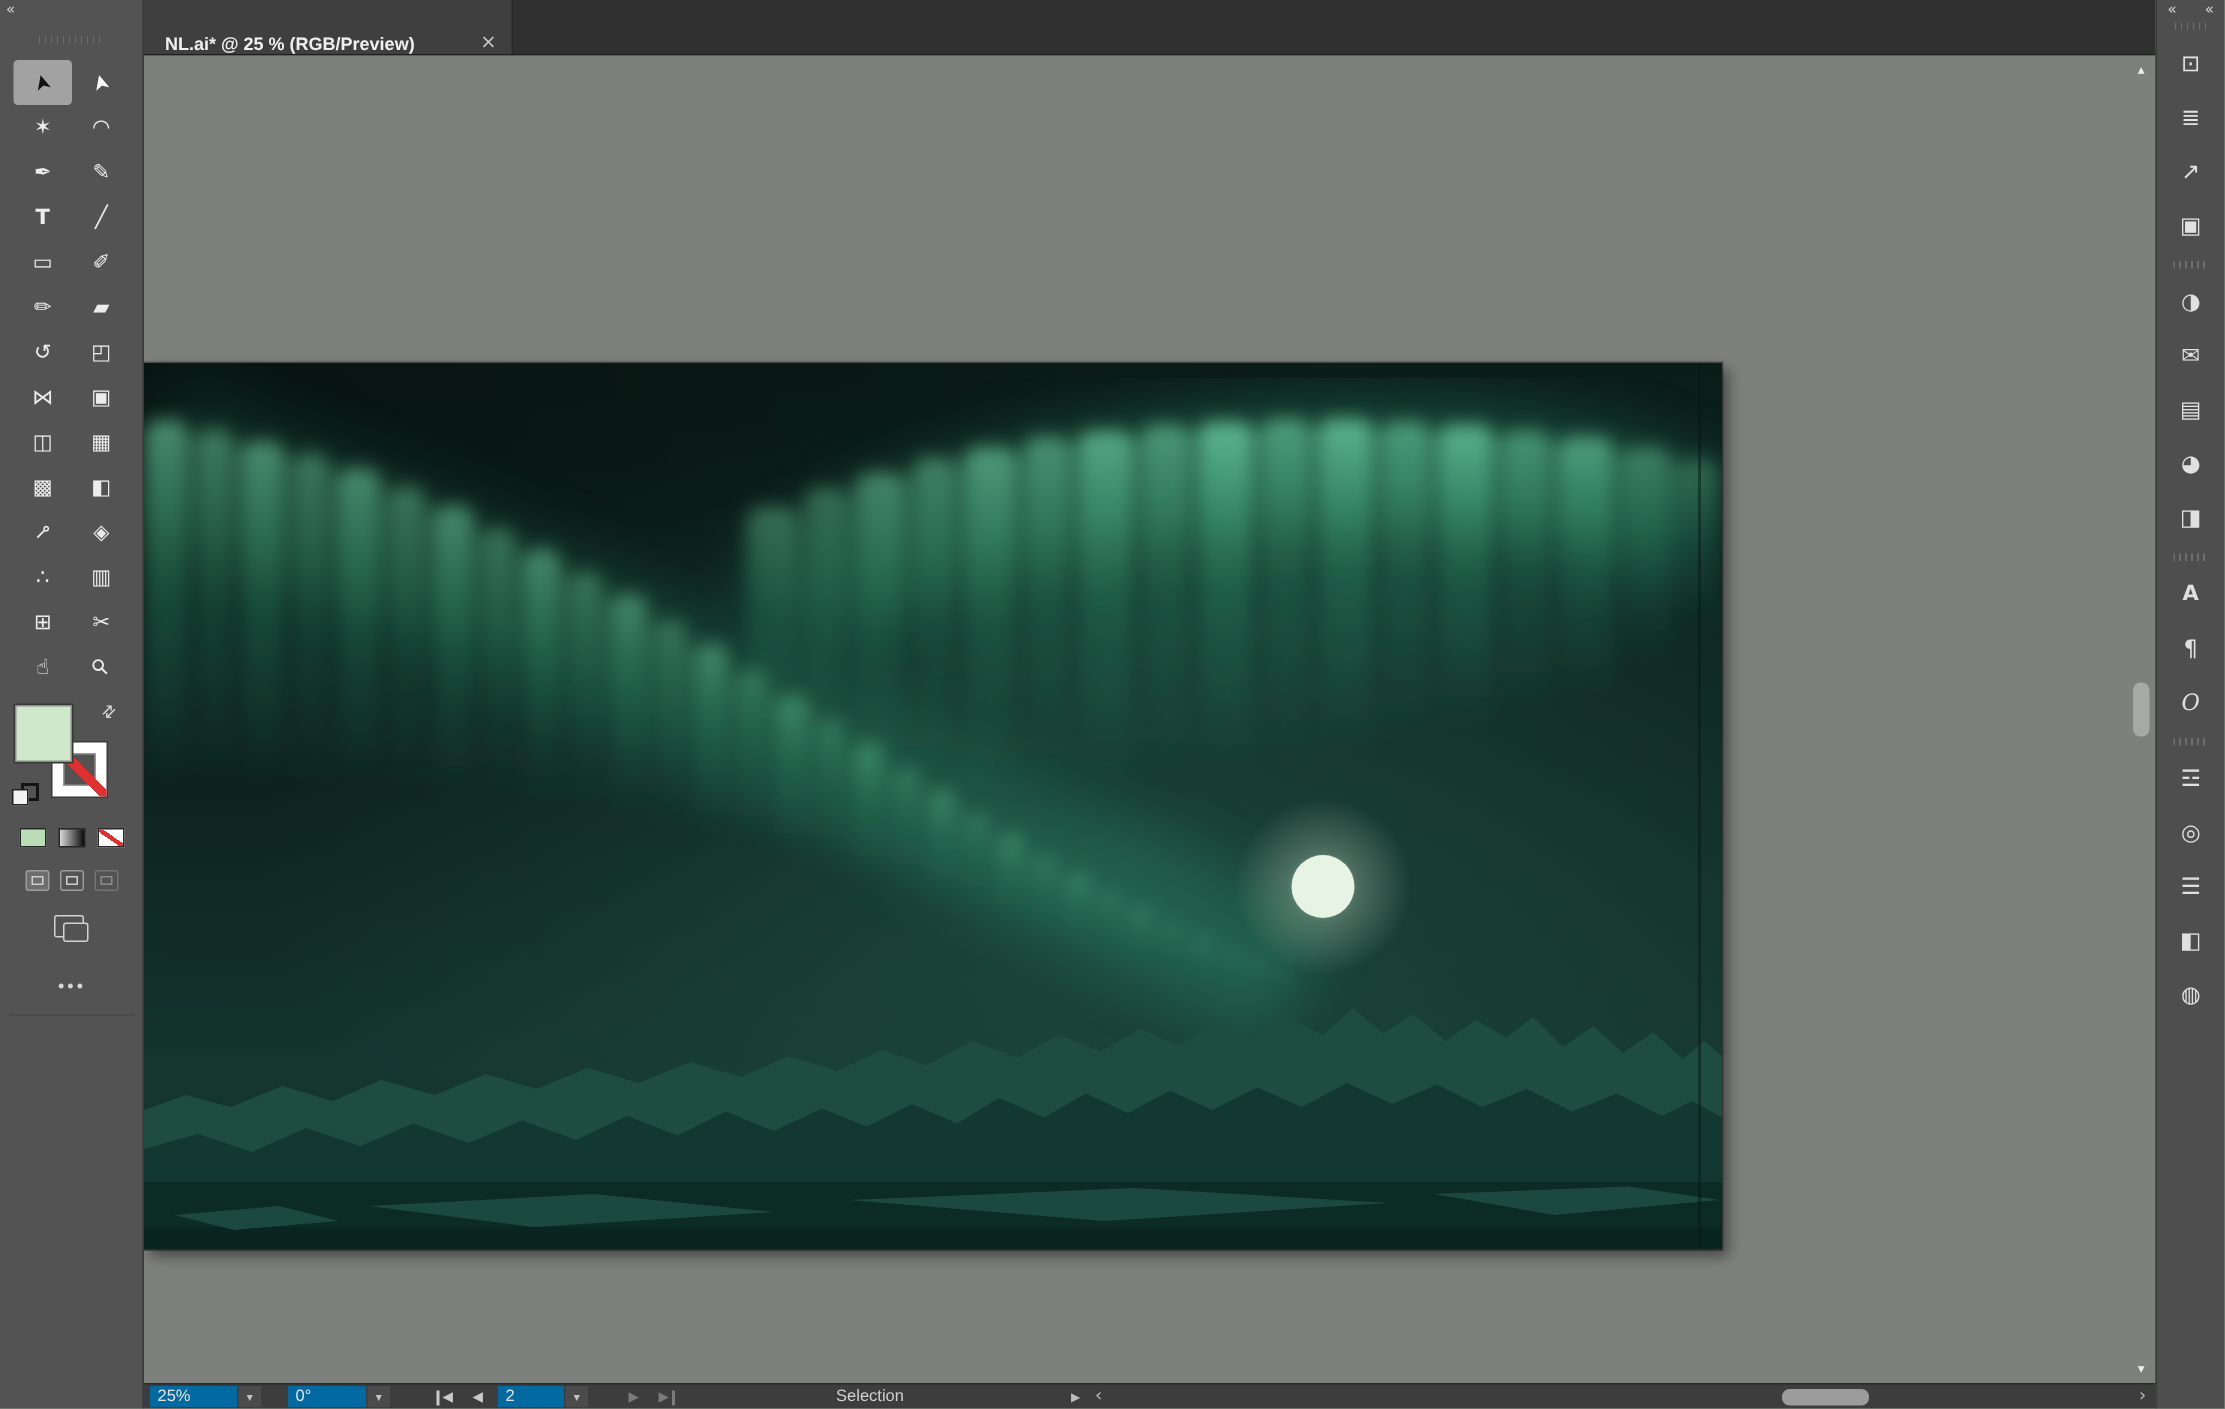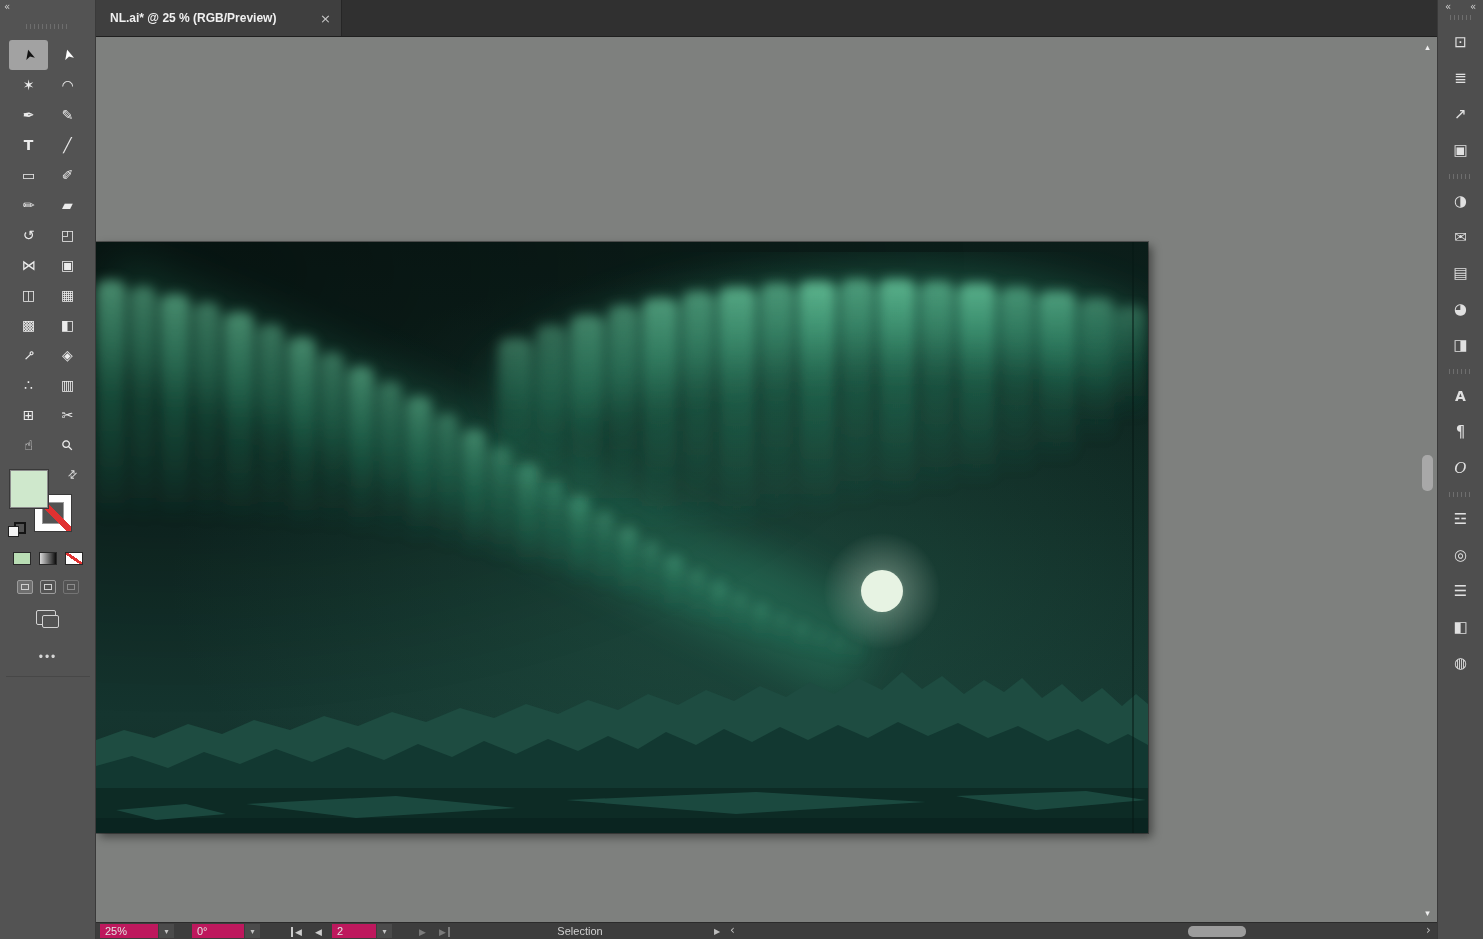--- a/index.html
+++ b/index.html
@@ -56,41 +56,41 @@
              border-radius:2px}
   .screenbtn::after{content:"";position:absolute;left:5px;top:4px;width:15px;height:11px;
              border:1px solid #d2d2d2;border-radius:2px;background:#535353}
   .moredots{position:absolute;top:650px;left:0;width:96px;text-align:center;color:#d6d6d6;
             font-size:12px;letter-spacing:2px}
   .toolbar-sep{position:absolute;top:676px;left:6px;width:84px;border-top:1px solid #474747}
 
   
   .tabbar{position:absolute;left:96px;top:0;width:1341px;height:37px;background:#303030;
           border-bottom:1px solid #1f1f1f;box-sizing:border-box;display:flex}
-  .tab{width:246px;background:#3f3f3f;display:flex;align-items:center;padding:0 10px 0 14px;
+  .tab{width:246px;background:#3f3f3f;display:flex;align-items:flex-end;padding:0 10px 0 14px;
        box-sizing:border-box;border-right:1px solid #262626}
   .tab-title{font-size:12px;font-weight:bold;color:#f0f0f0;white-space:nowrap}
   .tab-close{color:#c8c8c8;font-size:13px;margin-left:auto;padding-left:8px;cursor:default}
 
   
   .canvas{position:absolute;left:96px;top:37px;width:1341px;height:885px;background:#7e807e;overflow:hidden}
   .artboard{position:absolute;left:0;top:205px;width:1052px;height:591px;
             box-shadow:4px 4px 9px rgba(0,0,0,.45);outline:1px solid rgba(0,0,0,.35)}
   .art{display:block}
 
   .vscroll{position:absolute;right:3px;top:4px;width:13px;height:878px;z-index:4}
   .vs-arrow{position:absolute;left:0;width:13px;text-align:center;font-size:9px;color:#efefef;line-height:12px}
   .vs-up{top:0}.vs-down{bottom:0}
   .vs-thumb{position:absolute;top:414px;left:1px;width:11px;height:36px;background:#a8a8a8;border-radius:5px}
 
   
   .statusbar{position:absolute;left:96px;top:922px;width:1341px;height:17px;background:#3d3d3d;
              border-top:1px solid #2b2b2b;box-sizing:border-box;z-index:5}
   .sb-combo{position:absolute;top:1px;height:14px;display:flex}
-  .sb-field{background:#be185d;color:#e2e2e2;font-size:11px;padding:0 5px;display:flex;align-items:center;box-sizing:border-box}
+  .sb-field{background:#0369a1;color:#e2e2e2;font-size:11px;padding:0 5px;display:flex;align-items:center;box-sizing:border-box}
   .sb-chev{background:#4b4b4b;width:15px;margin-left:1px;color:#c4c4c4;font-size:8px;
            display:flex;align-items:center;justify-content:center}
   .sb-zoom{left:4px}.sb-zoom .sb-field{width:58px}
   .sb-rot{left:96px}.sb-rot .sb-field{width:52px}
   .sb-ab{left:236px}.sb-ab .sb-field{width:44px}
   .sb-nav{position:absolute;top:0;height:17px;display:flex;align-items:center;color:#cbcbcb;font-size:9px}
   .sb-nav.disabled{color:#7b7b7b}
   .nav-first{left:195px}.nav-prev{left:219px}.nav-next{left:323px}.nav-last{left:343px}
   .icon-first{border-left:2px solid currentColor;padding-left:2px}
   .icon-last{border-right:2px solid currentColor;padding-right:2px}

